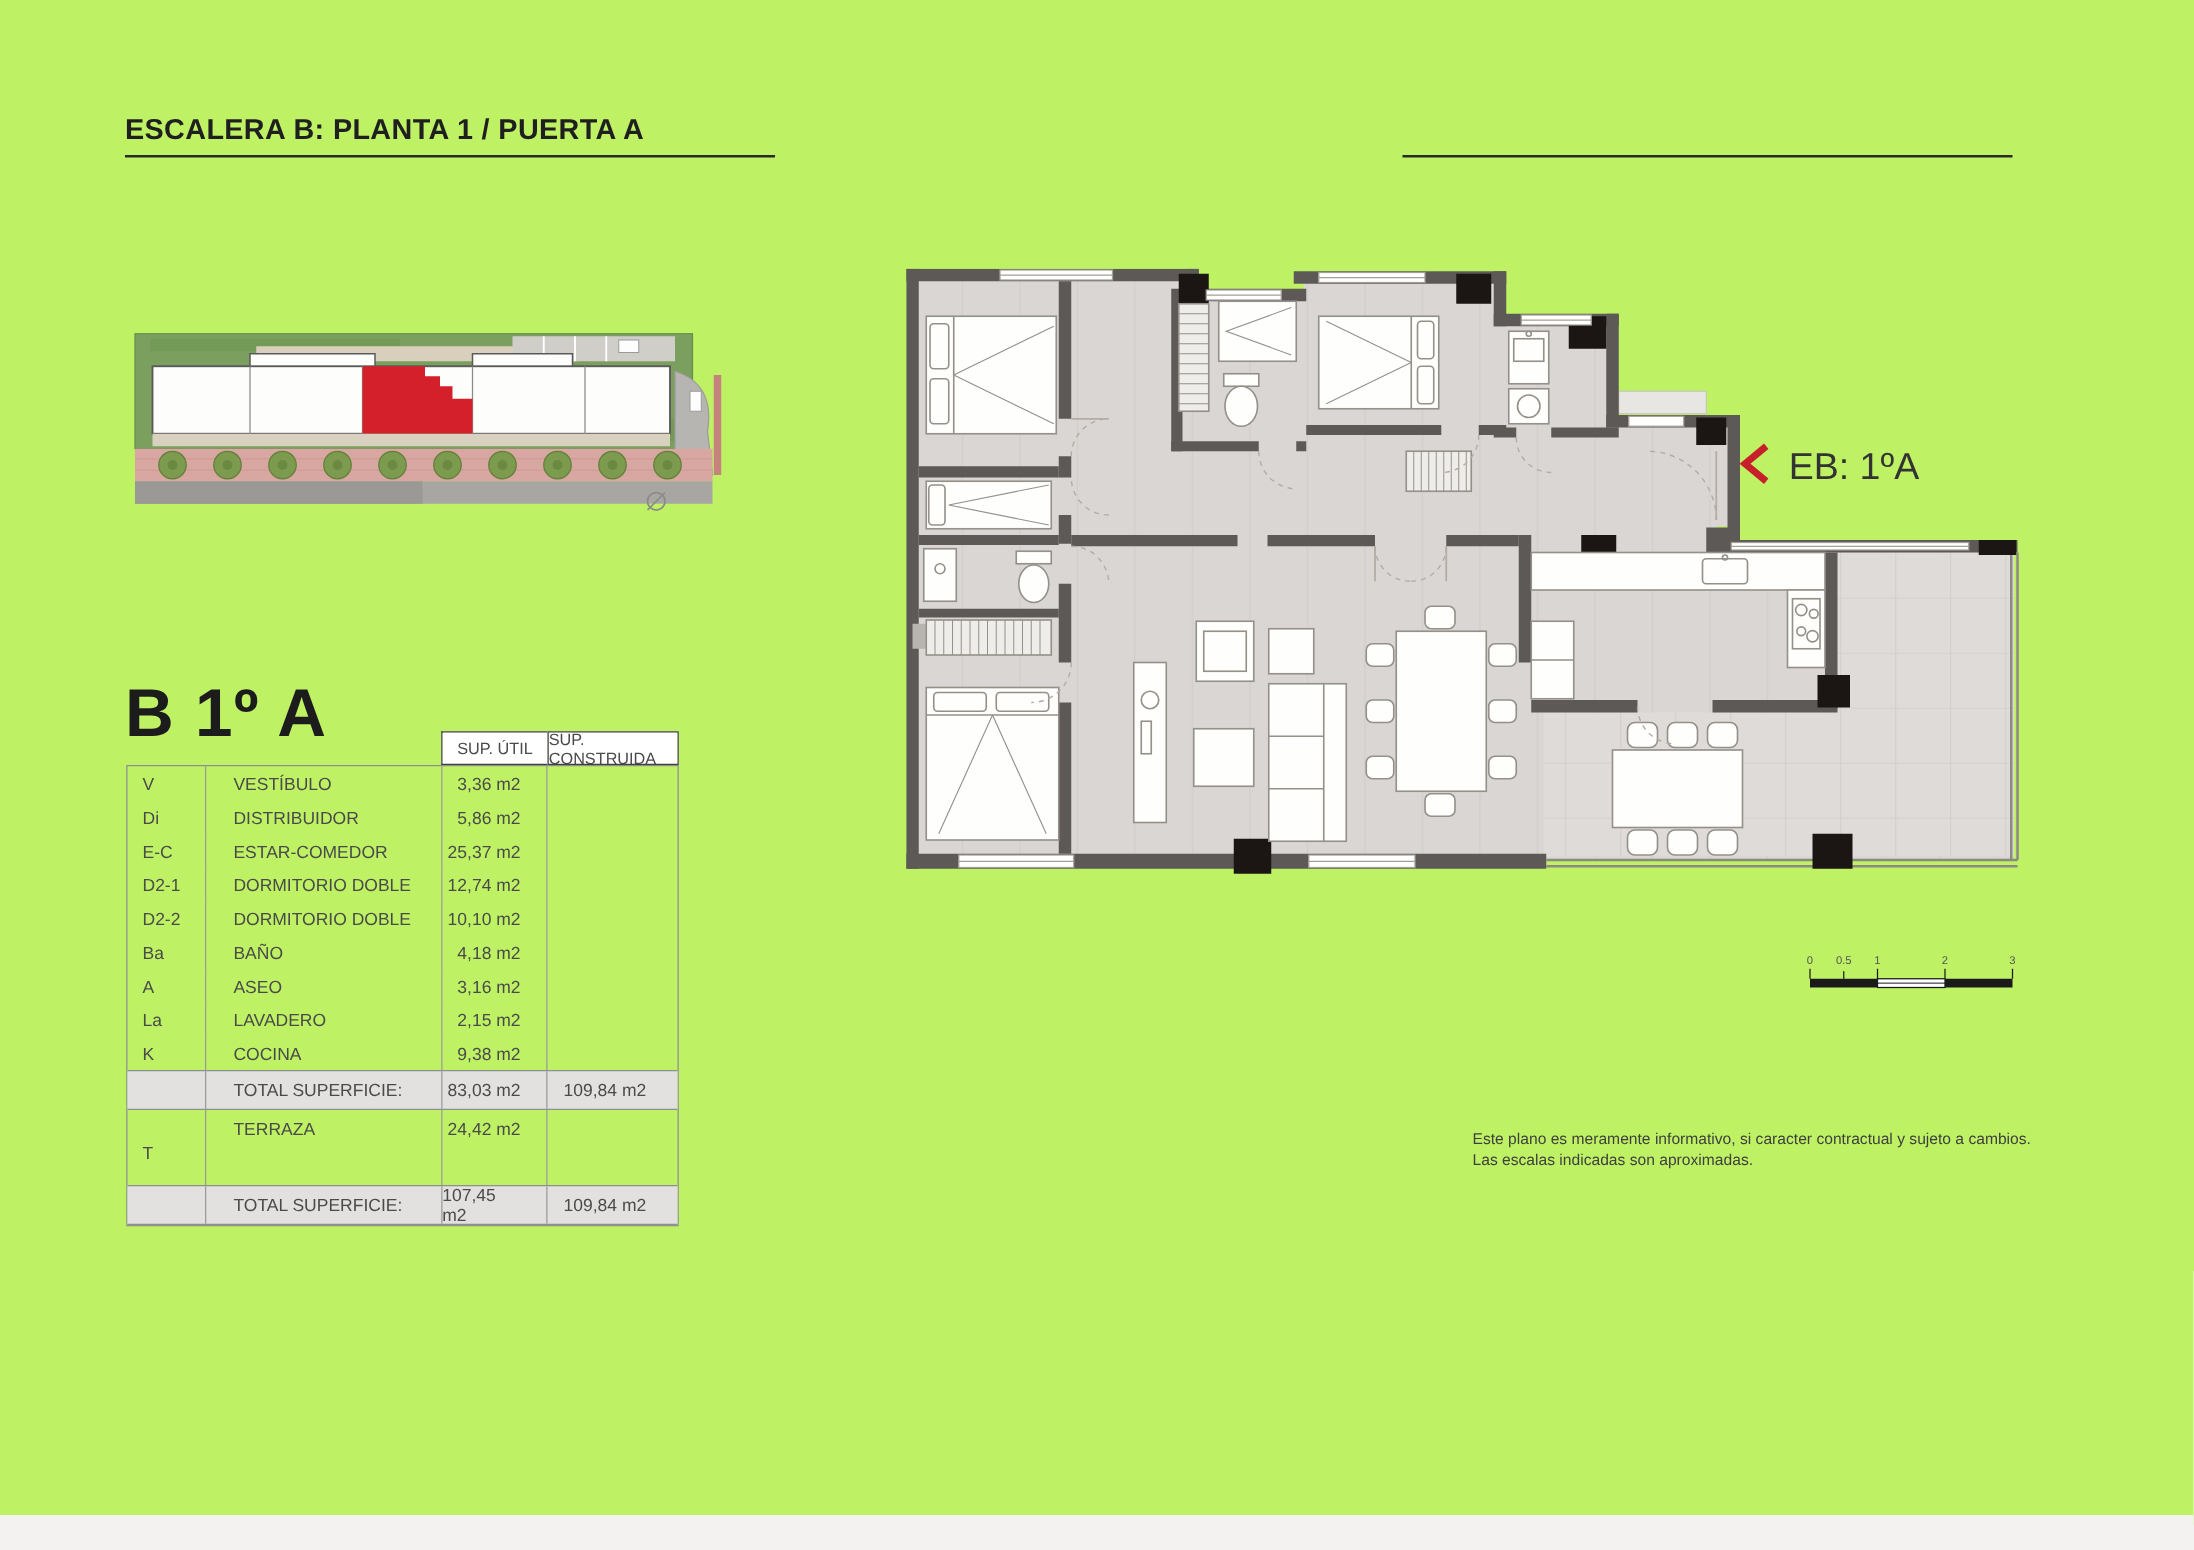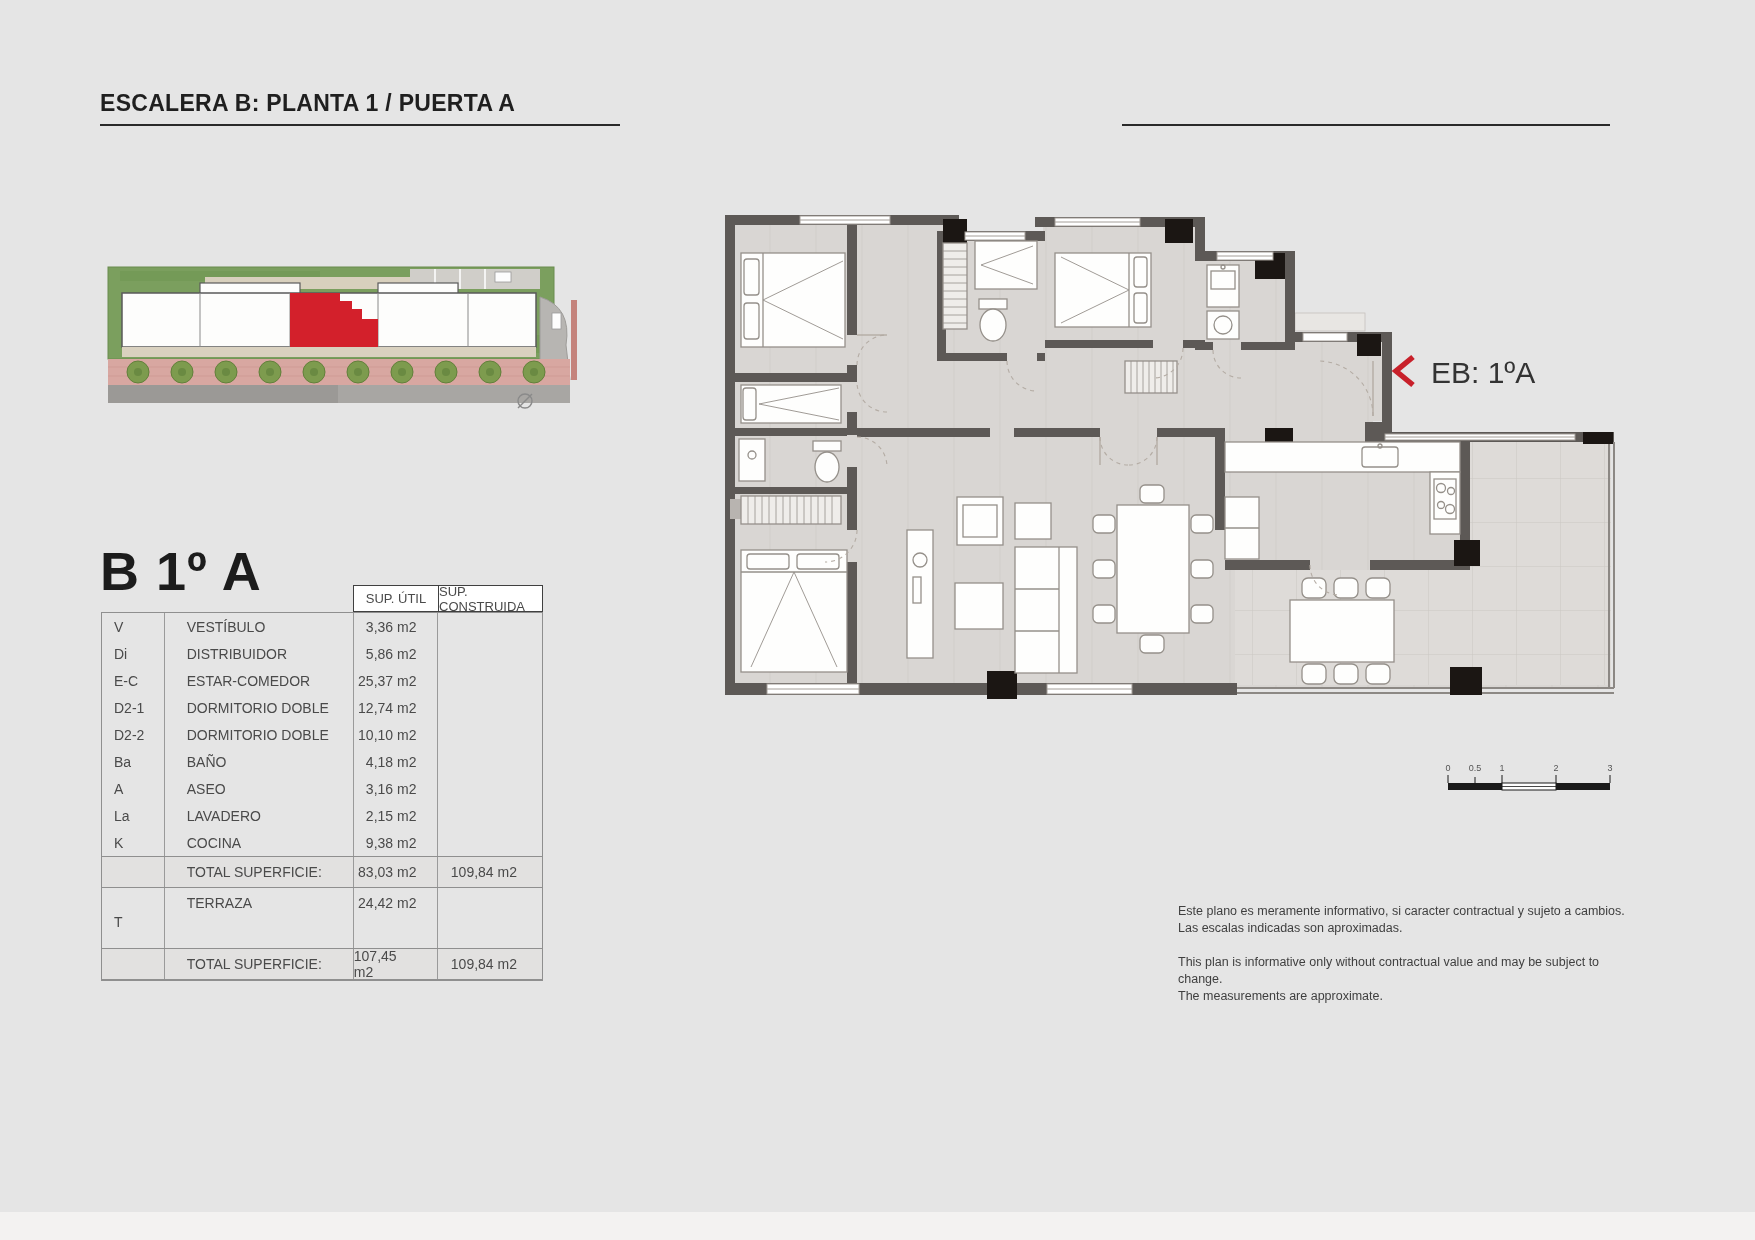--- a/index.html
+++ b/index.html
@@ -1,16 +1,16 @@
 <!DOCTYPE html>
 <html><head>
 <meta charset="utf-8">
 <style>
   html,body{margin:0;padding:0;background:#ffffff;}
-  .page{position:relative;width:1755px;height:1240px;background:#e5e5e5;overflow:hidden;
+  .page{position:relative;width:1755px;height:1240px;background:#bef264;overflow:hidden;
         font-family:"Liberation Sans","DejaVu Sans",sans-serif;color:#3d3d3d;}
   .abs{position:absolute;}
   
   .title{font-weight:bold;font-size:23px;color:#1f1f1f;letter-spacing:.3px;white-space:nowrap;}
   .rule{height:2px;background:#2a2a2a;}
   
   .unit-title{font-weight:bold;font-size:54px;color:#1c1c1c;letter-spacing:1px;}
   
   .tbl{position:absolute;left:101px;top:585px;width:442px;font-size:14px;color:#4a4a4a;}
   .hdr-row{display:flex;height:27px;}
@@ -465,20 +465,16 @@
       <line x1="777" y1="571.5" x2="831" y2="571.5" stroke="#1a1a1a" stroke-width="0.8"></line>
       <rect x="831" y="568" width="54" height="7" fill="#1a1a1a"></rect>
     </g>
   </svg>
 
   <div class="abs disclaimer" style="left:1178px;top:903px;width:450px;">
     <p>
       <span>Este plano es meramente informativo, si caracter contractual y sujeto a cambios.</span><br>
       <span>Las escalas indicadas son aproximadas.</span>
     </p>
-    <p>
-      <span>This plan is informative only without contractual value and may be subject to change.</span><br>
-      <span>The measurements are approximate.</span>
-    </p>
   </div>
 
   <div class="abs footer-strip" style="left:0;top:1212px;width:1755px;height:28px;"></div>
 </div>
 
 </body></html>

